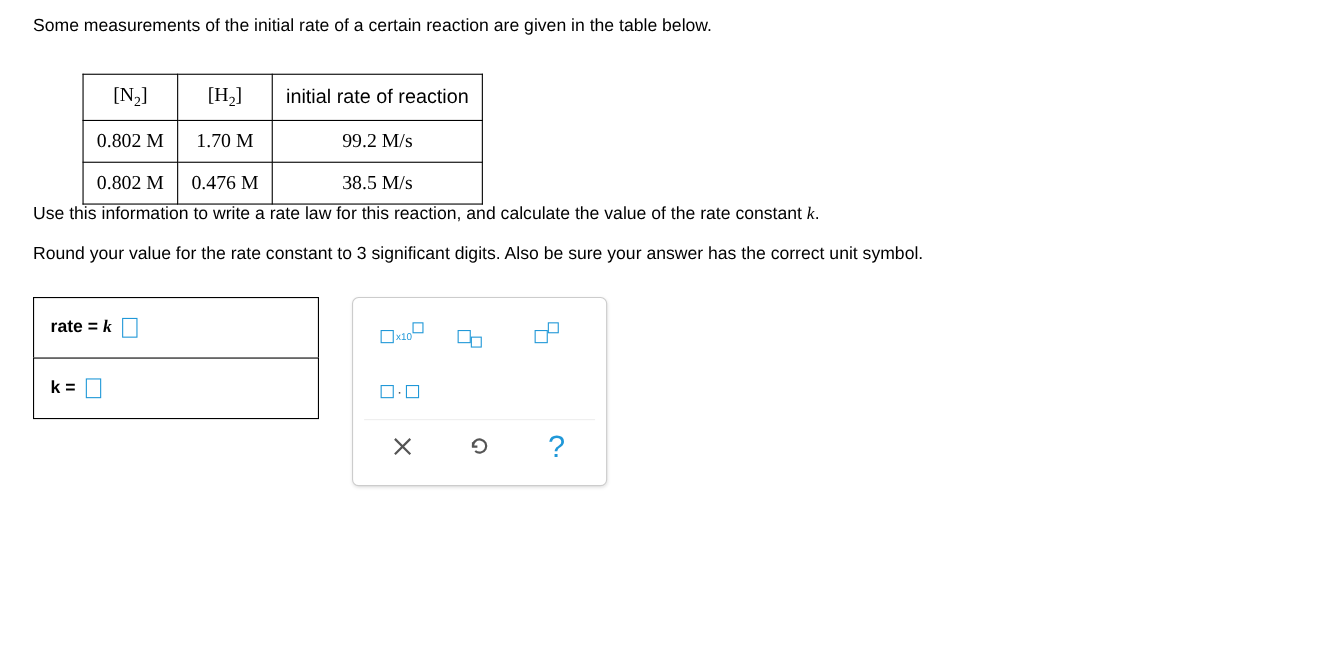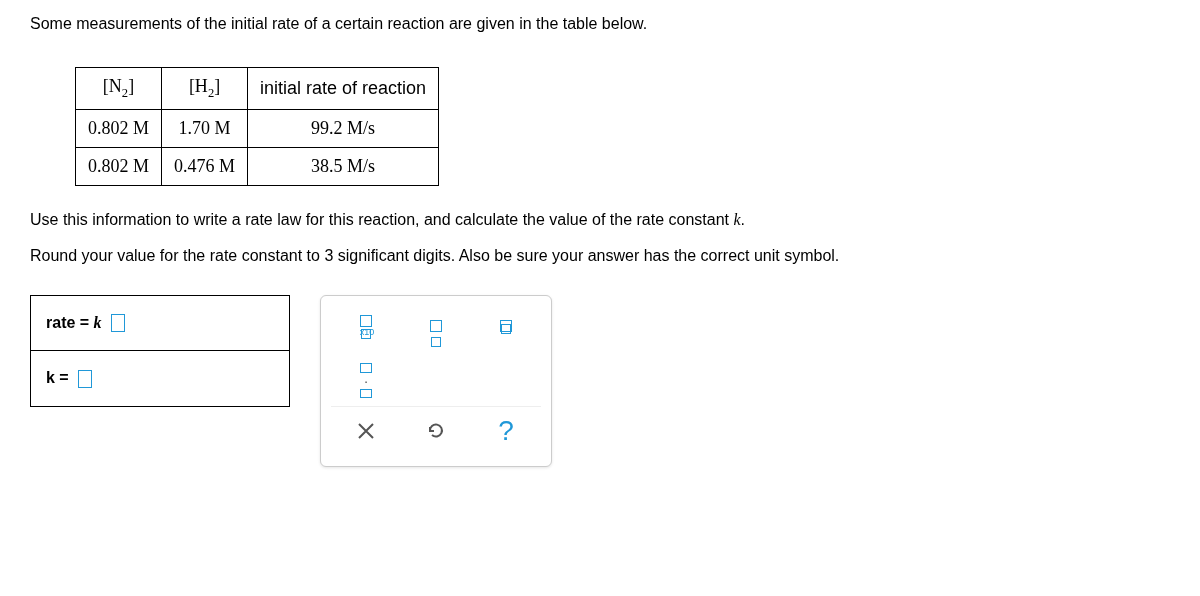--- a/index.html
+++ b/index.html
@@ -14,21 +14,20 @@
       padding: 15px 30px;
       width: 1200px;
       height: 596px;
     }
     .intro-text {
       margin-bottom: 34px;
     }
     .data-table {
       border-collapse: collapse;
       margin-left: 45px;
-      margin-bottom: 25px;
       padding-left: 28px;
     }
     .data-table td, .data-table th {
       border: 1px solid #000;
       padding: 8px 12px;
       text-align: center;
       font-weight: normal;
     }
     .data-table th {
       font-size: 18px;
@@ -88,27 +87,25 @@
     .tool-row {
       display: flex;
       gap: 30px;
       padding: 8px 15px;
       align-items: center;
       height: 50px;
     }
     .tool-btn {
       display: inline-flex;
       align-items: center;
-      justify-content: center;
       width: 40px;
       height: 35px;
       cursor: pointer;
       font-size: 14px;
       color: #555;
-      flex-direction: column;
     }
     .small-box {
       display: inline-block;
       width: 12px;
       height: 12px;
       border: 1px solid #2098d8;
     }
     .small-box-t {
       display: inline-block;
       width: 10px;

